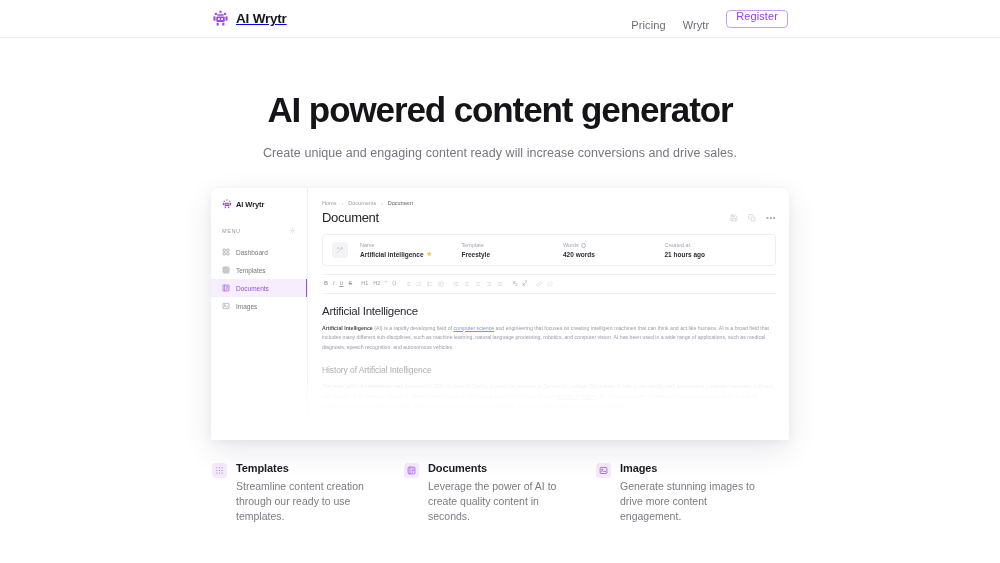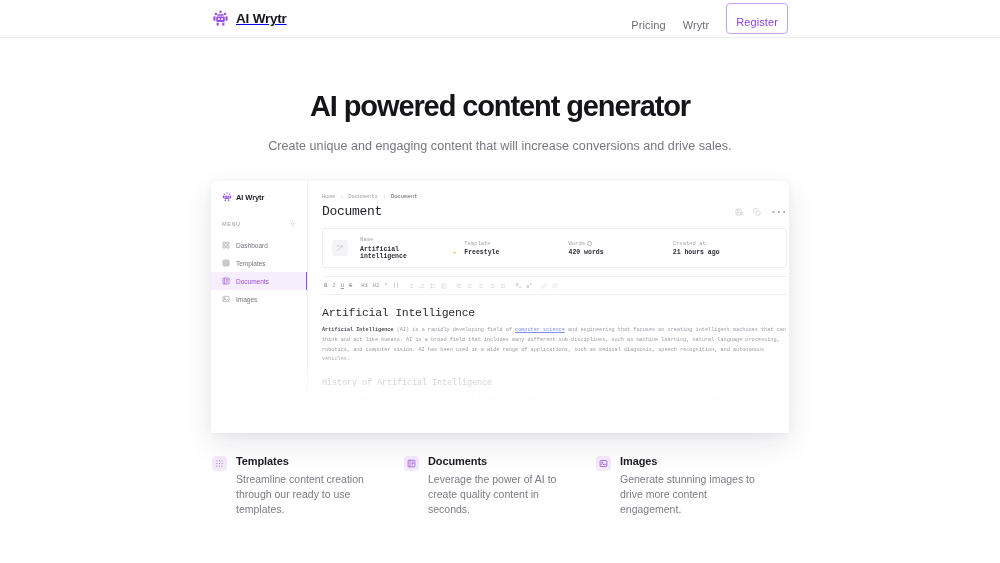--- a/index.html
+++ b/index.html
@@ -29,28 +29,28 @@
   }
   .nav-links { display: flex; align-items: center; gap: 17px; }
   .nav-link {
     font-size: 11px; color: #6b6b76; text-decoration: none;
     letter-spacing: 0.1px;
     margin-top: 12px;
   }
   .nav-register {
     font-size: 11px; color: #9042e8;
     border: 1px solid #c9a2f2; border-radius: 4px;
-    padding: 13px 9px 5px; background: #fff;
+    padding: 0 9px 5px; background: #fff;
     letter-spacing: 0.1px; line-height: 1;
   }
 
   
   .hero { text-align: center; padding-top: 52px; }
   .hero-title {
-    font-size: 29px; font-weight: bold; color: #141419;
+    font-size: 35px; font-weight: bold; color: #141419;
     letter-spacing: -1.1px; line-height: 1.12;
   }
   .hero-sub {
     margin-top: 17px; font-size: 12.5px; color: #767680;
     letter-spacing: 0.05px;
   }
   .hero-cta {
     margin-top: 24px; display: inline-block;
     background: #9b4de0; color: #fff;
     font-size: 11.5px; border: none; border-radius: 5px;
@@ -98,21 +98,21 @@
   .p-item-icon { width: 8px; height: 8px; display: block; flex: 0 0 8px; }
   .p-item-label { font-size: 6.5px; color: #77777f; }
   .p-item.active { background: #f6edfd; }
   .p-item.active::after {
     content: ""; position: absolute; right: 0; top: 0; bottom: 0;
     width: 1.5px; background: #9b4de0;
   }
   .p-item.active .p-item-label { color: #9b4de0; }
 
   
-  .p-main { flex: 1; padding: 12px 2px 0 14px; min-width: 0; font-family: Liberation Mono, monospace; }
+  .p-main { flex: 1; padding: 12px 13px 0 14px; min-width: 0; }
   .p-crumbs { display: flex; align-items: center; gap: 5px; font-size: 5.5px; color: #a0a0aa; }
   .p-crumbs .sep { color: #c8c8d0; font-size: 5px; }
   .p-crumbs .cur { color: #5a5a64; }
   .p-titlerow { display: flex; align-items: center; justify-content: space-between; margin-top: 4px; }
   .p-title { font-size: 13px; color: #23232b; letter-spacing: -0.3px; }
   .p-actions { display: flex; align-items: center; gap: 10px; }
   .p-act-icon { width: 8px; height: 8px; display: block; opacity: .45; }
   .p-dots { font-size: 8px; color: #a8a8b2; letter-spacing: .5px; line-height: 1; }
 
   
@@ -205,21 +205,21 @@
   </a>
   <div class="nav-links">
     <a class="nav-link" href="#">Pricing</a>
     <a class="nav-link" href="#">Wrytr</a>
     <button class="nav-register">Register</button>
   </div>
 </div>
 
 <div class="hero">
   <h1 class="hero-title">AI powered content generator</h1>
-  <p class="hero-sub">Create unique and engaging content that will increase conversions and drive sales.</p>
+  <p class="hero-sub">Create unique and engaging content ready will increase conversions and drive sales.</p>
 </div>
 
 <div class="preview-wrap">
   <div class="preview">
 
     <div class="p-side">
       <div class="p-brand">
         <span>
           <svg class="p-brand-mark" viewBox="0 0 24 24" fill="none">
             <g fill="#9b4de0">

